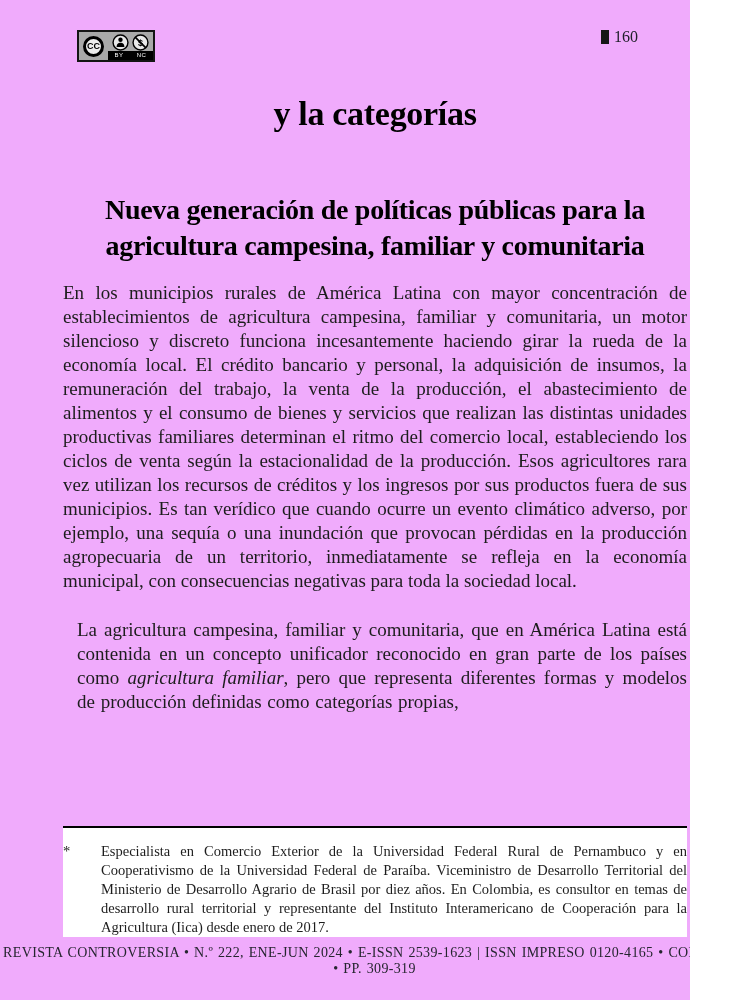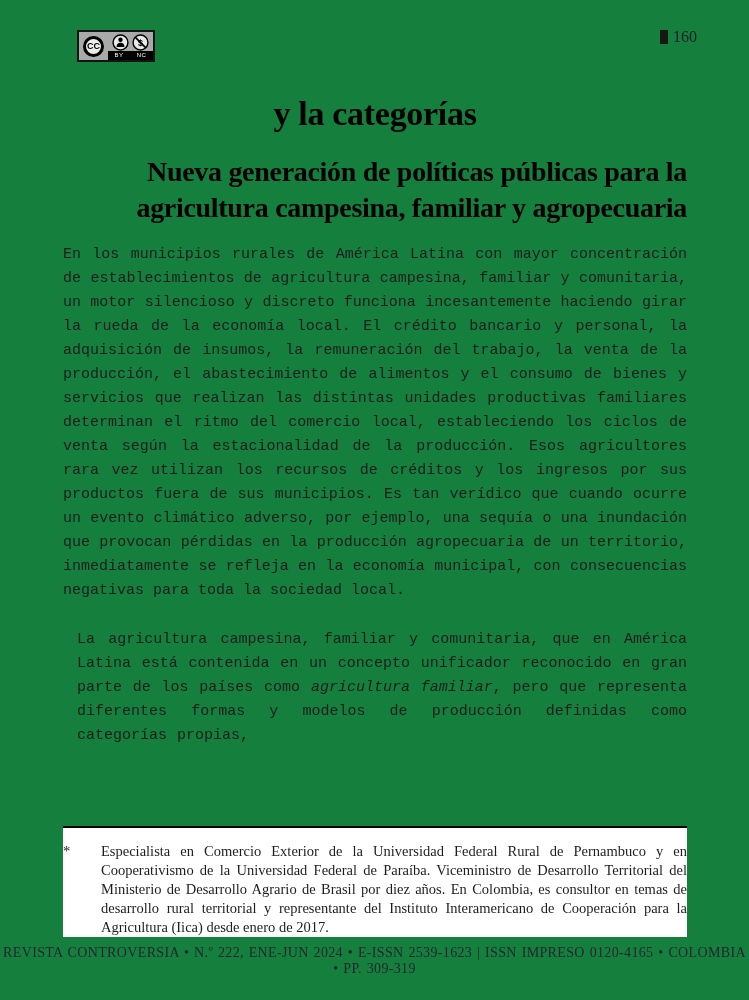--- a/index.html
+++ b/index.html
@@ -2,23 +2,23 @@
 <html lang="es"><head>
 <meta charset="utf-8">
 <style>
   html, body {
     margin: 0;
     padding: 0;
     background: #ffffff;
   }
   .page {
     position: relative;
-    width: 749px;
+    width: 690px;
     height: 1000px;
-    background: #15803d;
+    background: #f0abfc;
     font-family: "Liberation Serif", serif;
     color: #1d1d1d;
     overflow: hidden;
   }
 
   
   .cc-badge {
     position: absolute;
     left: 77px;
     top: 30px;
@@ -105,44 +105,43 @@
   .article-title {
     margin: 0;
     font-size: 34px;
     line-height: 40px;
     font-weight: bold;
     text-align: center;
     color: #000;
     letter-spacing: -0.3px;
   }
   .article-subtitle {
-    margin: 20px 0 0 0;
+    margin: 58px 0 0 0;
     font-size: 28px;
     line-height: 36px;
     font-weight: bold;
-    text-align: right;
+    text-align: center;
     color: #000;
     letter-spacing: -0.3px;
   }
   .byline {
     margin: 18px 0 0 0;
     font-size: 17px;
     line-height: 21px;
   }
   .byline-prefix {
     font-weight: bold;
     margin-right: 5px;
   }
   .body-paragraph {
     margin: 17px 0 0 0;
-    font-size: 15px;
+    font-size: 19px;
     line-height: 24px;
     text-align: justify;
     color: #1d1d1d;
-    font-family: Liberation Mono, monospace;
   }
   .body-paragraph.second {
     margin-top: 25px;
     word-spacing: 1px;
     margin-left: 14px;
   }
   .italic-term { font-style: italic; }
 
   
   .footnote-block {
@@ -220,21 +219,21 @@
     <span class="page-number-marker"></span>
     <span>160</span>
   </div>
 
   <div class="content">
     <h1 class="article-title">
       <div>y la categorías</div>
     </h1>
     <h2 class="article-subtitle">
       <div>Nueva generación de políticas públicas para la</div>
-      <div>agricultura campesina, familiar y agropecuaria</div>
+      <div>agricultura campesina, familiar y comunitaria</div>
     </h2>
     <p class="body-paragraph">En los municipios rurales de América Latina con mayor concentración de establecimientos de agricultura campesina, familiar y comunitaria, un motor silencioso y discreto funciona incesantemente haciendo girar la rueda de la economía local. El crédito bancario y personal, la adquisición de insumos, la remuneración del trabajo, la venta de la producción, el abastecimiento de alimentos y el consumo de bienes y servicios que realizan las distintas unidades productivas familiares determinan el ritmo del comercio local, estableciendo los ciclos de venta según la estacionalidad de la producción. Esos agricultores rara vez utilizan los recursos de créditos y los ingresos por sus productos fuera de sus municipios. Es tan verídico que cuando ocurre un evento climático adverso, por ejemplo, una sequía o una inundación que provocan pérdidas en la producción agropecuaria de un territorio, inmediatamente se refleja en la economía municipal, con consecuencias negativas para toda la sociedad local.</p>
     <p class="body-paragraph second">
       <span>La agricultura campesina, familiar y comunitaria, que en América Latina está contenida en un concepto unificador reconocido en gran parte de los países como </span><span class="italic-term">agricultura familiar</span><span>, pero que representa diferentes formas y modelos de producción definidas como categorías propias,</span>
     </p>
   </div>
 
   <div class="footnote-block">
     <div class="footnote-row">
       <span class="footnote-marker">*</span>

